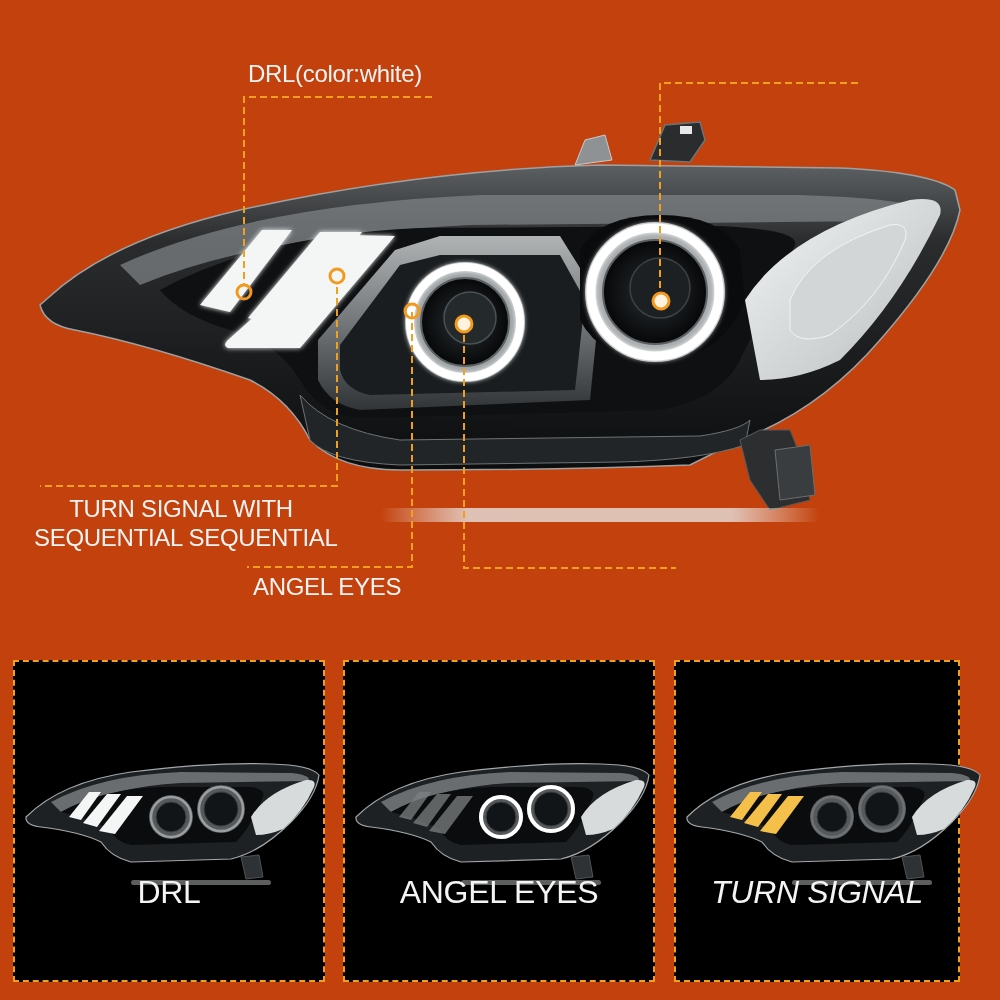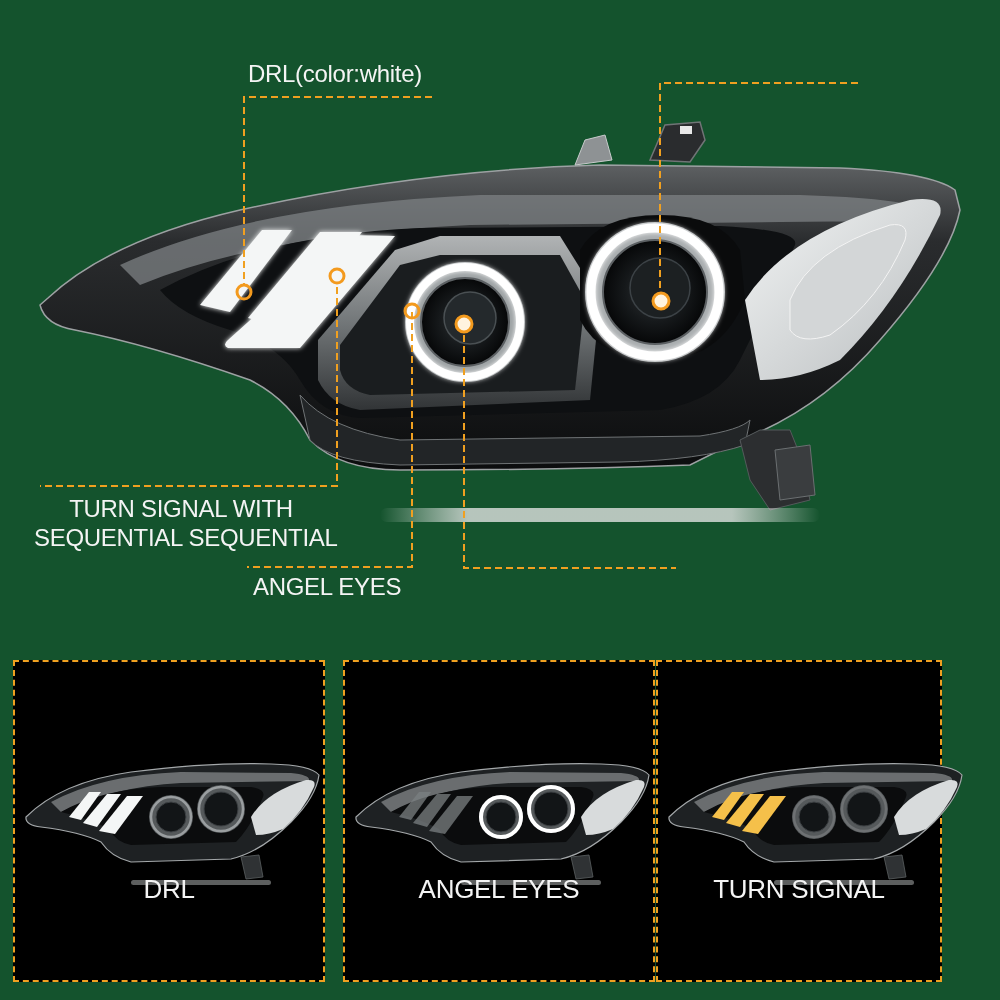--- a/index.html
+++ b/index.html
@@ -1,24 +1,24 @@
 <!DOCTYPE html>
 <html><head>
 <meta charset="utf-8">
 <style>
   * { margin: 0; padding: 0; box-sizing: border-box; }
   html, body { width: 1000px; height: 1000px; background: #100e12; overflow: hidden; }
   body { position: relative; font-family: "Liberation Sans", "DejaVu Sans", sans-serif; color: #fff; }
-  .stage { position: absolute; left: 0; top: 0; width: 1000px; height: 1000px; background: #14532d; padding-left: 28px; }
+  .stage { position: absolute; left: 0; top: 0; width: 1000px; height: 1000px; background: #c2410c; padding-left: 28px; }
   .label { position: absolute; color: #f4f4f4; font-size: 24px; letter-spacing: -0.3px; white-space: nowrap; line-height: 1; }
   .label.two-line { line-height: 29px; text-align: center; }
   svg.overlay { position: absolute; left: 0; top: 0; width: 1000px; height: 1000px; }
   .panel { position: absolute; top: 660px; height: 322px; background: #000; border: 2px dashed #f0a020; }
   .panel svg { position: absolute; left: 0; top: 0; }
-  .panel-caption { position: absolute; left: 0; right: 0; top: 212px; text-align: center; color: #f4f4f4; font-size: 26px; letter-spacing: -0.3px; }
+  .panel-caption { position: absolute; left: 0; right: 0; top: 212px; text-align: center; color: #f4f4f4; font-size: 32px; letter-spacing: -0.3px; }
 </style>
 </head>
 <body>
 
 <div class="stage">
 
   <svg class="overlay" viewBox="0 0 1000 1000">
     <defs>
       <linearGradient id="housing" x1="0" y1="0" x2="0" y2="1">
         <stop offset="0" stop-color="#5d6062"></stop>
@@ -170,21 +170,21 @@
           <circle cx="200" cy="92" r="22" fill="none" stroke="#ffffff" stroke-width="4"></circle>
           <circle cx="200" cy="92" r="17" fill="#121517" stroke="#3e4245" stroke-width="1"></circle>
           <path d="M230 100 Q245 75 285 63 Q296 62 293 70 Q282 95 262 112 Q248 118 235 118 Z" fill="#d8dbdc"></path>
           <path d="M220 140 L238 138 L242 160 L225 162 Z" fill="#2f3234" stroke="#5b5f61" stroke-width="0.8"></path>
           <rect x="110" y="163" width="140" height="5" rx="2.5" fill="#cfd2d3" opacity="0.45"></rect>
         </g>
       </svg>
     <div class="panel-caption">ANGEL EYES</div>
   </div>
 
-  <div class="panel" style="left:656px; width:286px;">
+  <div class="panel" style="left:674px; width:286px;font-style:italic;">
     <svg width="308" height="318" viewBox="0 0 308 318">
         <g transform="translate(6,55)">
           <path d="M5 100 Q40 65 110 55 Q190 45 250 47 Q290 48 298 58 Q295 80 270 105 Q240 135 210 142 L110 145 Q90 140 80 125 Q60 115 20 110 Q4 108 5 100 Z" fill="#1e2123" stroke="#a4a8aa" stroke-width="1.2"></path>
           <path d="M30 85 Q80 58 160 55 L270 56 Q290 58 288 64 L160 66 Q90 70 40 95 Z" fill="#8a8e90" opacity="0.7"></path>
           <path d="M40 95 Q80 72 140 70 L230 70 Q245 72 242 80 Q230 110 215 125 L110 128 Q95 125 88 112 Q70 102 40 95 Z" fill="#0b0c0d"></path>
           <g fill="#f5c04a" opacity="1">
             <path d="M48 100 L68 75 L80 75 L60 103 Z"></path>
             <path d="M62 106 L86 77 L100 77 L76 110 Z"></path>
             <path d="M78 114 L106 79 L122 79 L94 117 Z"></path>
           </g>

